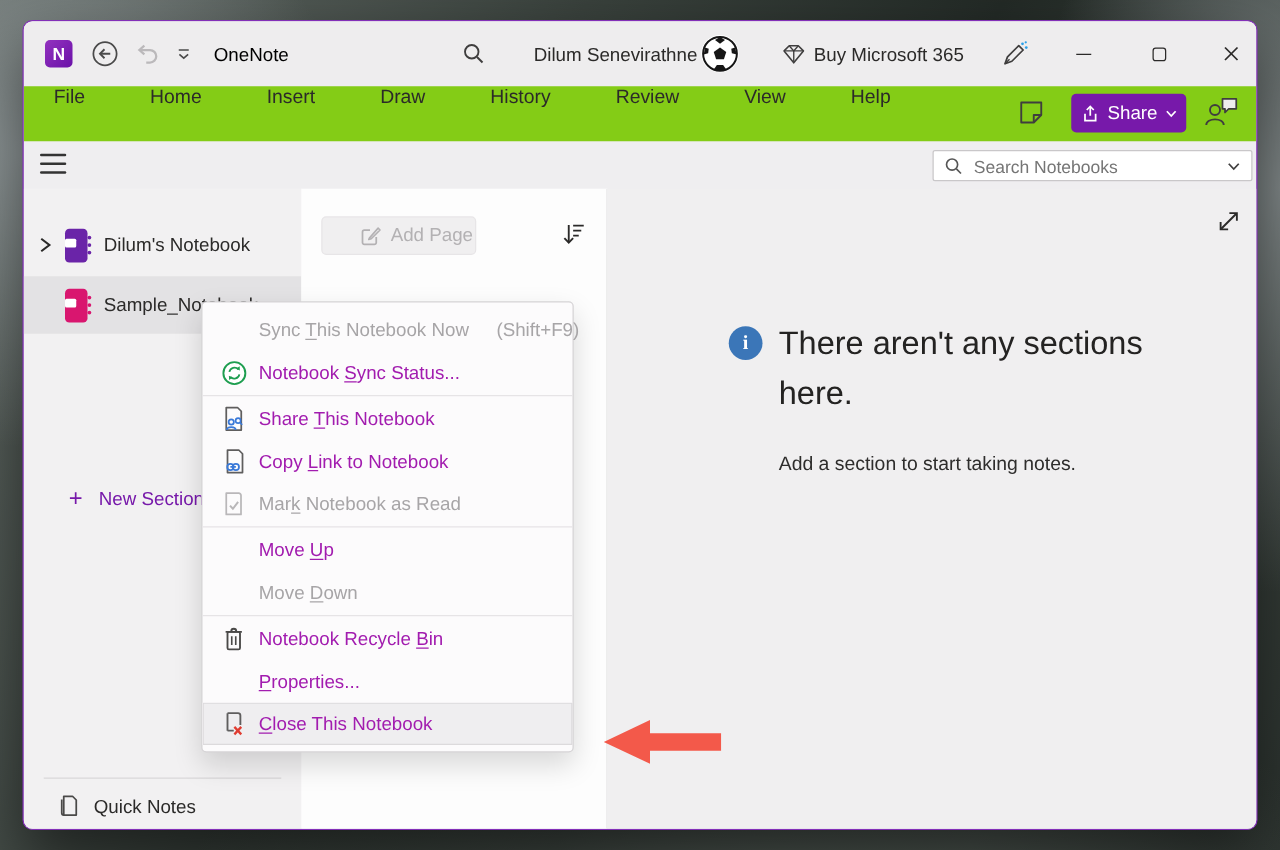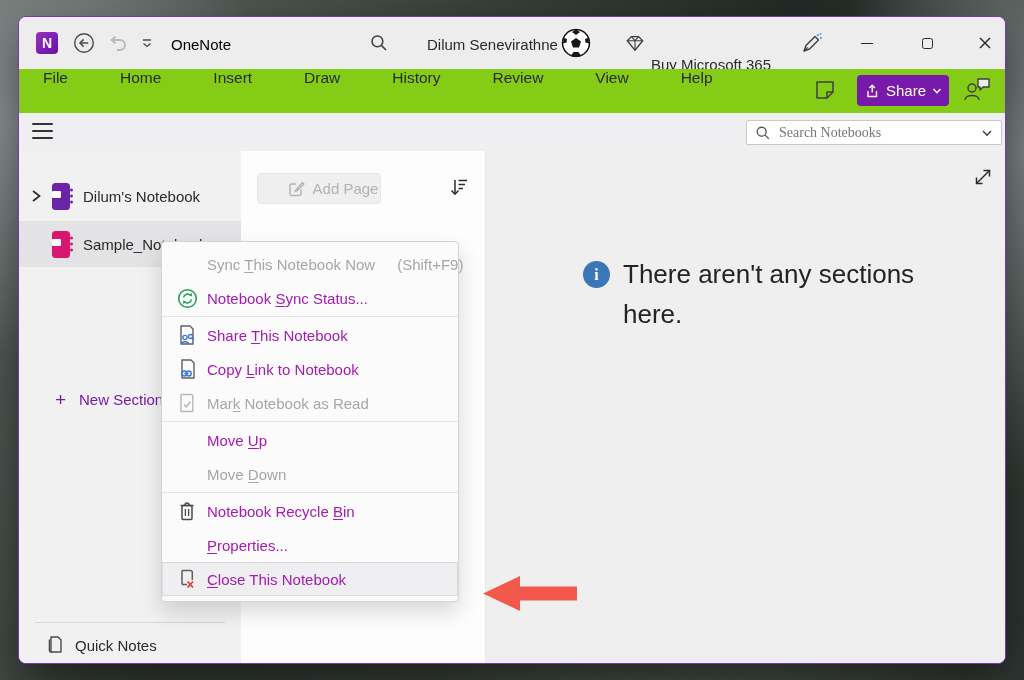--- a/index.html
+++ b/index.html
@@ -23,36 +23,36 @@
   .tb-item { position:absolute; display:flex; align-items:center; justify-content:center; }
   .n-logo { left:17px; top:15px; width:22px; height:22px; background:linear-gradient(135deg,#9332bf,#6a11a8); border-radius:4px; color:#fff; font-weight:bold; font-size:14px; }
   .back-btn { left:54px; top:15px; width:22px; height:22px; }
   .undo-btn { left:88px; top:15px; width:22px; height:22px; }
   .flyout-btn { left:120px; top:18px; width:16px; height:16px; }
   .app-title { left:152px; top:18px; height:18px; font-size:15px; color:#000000; }
   .tb-search { left:350px; top:16px; width:20px; height:20px; }
   .user-name { left:408px; top:18px; height:18px; font-size:15px; color:#2b2a29; }
   .avatar { left:542px; top:11px; width:30px; height:30px; border-radius:50%; background:#fff; overflow:hidden; }
   .diamond { left:606px; top:16px; width:20px; height:20px; }
-  .upsell { left:632px; top:18px; height:18px; font-size:15px; color:#2b2a29;margin-top:20px; }
+  .upsell { left:632px; top:18px; height:18px; font-size:15px; color:#2b2a29; }
   .pen-btn { left:780px; top:15px; width:24px; height:24px; }
   .win-ctl { top:8px; width:40px; height:36px; cursor:default; }
   .min-btn { left:828px; } .max-btn { left:888px; } .close-btn { left:946px; }
   .min-glyph { width:12px; height:0; border-top:1.6px solid #2b2a29; }
   .max-glyph { width:11px; height:11px; border:1.4px solid #2b2a29; border-radius:2.5px; }
   
   .menubar { position:absolute; left:0; top:52px; width:100%; height:44px; background:#84cc16; display:flex; align-items:flex-start; padding-left:24px; gap:52px; }
   .menu-item { font-size:15.5px; color:#2b2a29; cursor:default; }
   .note-icon-btn { position:absolute; left:794px; top:61px; width:24px; height:24px; }
   .share-btn { position:absolute; left:838px; top:58px; width:92px; height:31px; background:#7719aa; border-radius:4px; display:flex; align-items:center; justify-content:center; gap:6px; color:#fff; }
   .share-label { font-size:15px; }
   .people-btn { position:absolute; left:944px; top:59px; width:28px; height:26px; }
   
   .search-box { position:absolute; left:727px; top:103px; width:256px; height:25px; background:#fff; border:1px solid #c9c7c9; border-radius:2px; display:flex; align-items:center; padding:0 8px; gap:8px; }
-  .search-box input { border:none; outline:none; flex:1; font-family:Liberation Serif, serif; font-size:14px; color:#444; background:transparent; }
+  .search-box input { border:none; outline:none; flex:1; font-family:Liberation Sans, sans-serif; font-size:14px; color:#444; background:transparent; }
   .hamburger { position:absolute; left:13px; top:106px; width:21px; height:16px; display:flex; flex-direction:column; justify-content:space-between; }
   .hamburger div { height:2px; background:#333; border-radius:1px; }
   
   .sidebar { position:absolute; left:0; top:134px; width:222px; height:514px; background:#f2f1f2; }
   .pages-panel { position:absolute; left:222px; top:134px; width:245px; height:514px; background:#fdfdfd; box-shadow:inset -1px 0 0 #e8e7e8; }
   .canvas { position:absolute; left:467px; top:134px; width:521px; height:514px; background:#f0eff0; }
   
   .nb-row { position:absolute; left:0; width:222px; height:46px; display:flex; align-items:center;text-decoration:underline; }
   .nb-row.selected { background:#e3e2e4; }
   .nb-chevron { position:absolute; left:10px; width:16px; height:16px; }
@@ -299,20 +299,21 @@
   <div class="canvas">
     <div class="expand-btn">
       <svg width="24" height="24" viewBox="0 0 24 24">
         <line x1="6" y1="18" x2="18" y2="6" stroke="#2b2a29" stroke-width="1.5"></line>
         <polyline points="12.5,5.5 18.5,5.5 18.5,11.5" fill="none" stroke="#2b2a29" stroke-width="1.5"></polyline>
         <polyline points="5.5,12.5 5.5,18.5 11.5,18.5" fill="none" stroke="#2b2a29" stroke-width="1.5"></polyline>
       </svg>
     </div>
     <div class="info-circle">i</div>
     <div class="empty-title">There aren't any sections here.</div>
+    <div class="empty-subtitle">Add a section to start taking notes.</div>
   </div>
 
   <div class="ctx-menu">
 
     <div class="ctx-item disabled">
       <span class="ctx-ico"></span>
       <span class="ctx-text"><span>Sync </span><span class="ctx-key">T</span><span>his Notebook Now</span></span>
       <span class="ctx-shortcut">(Shift+F9)</span>
     </div>
 

